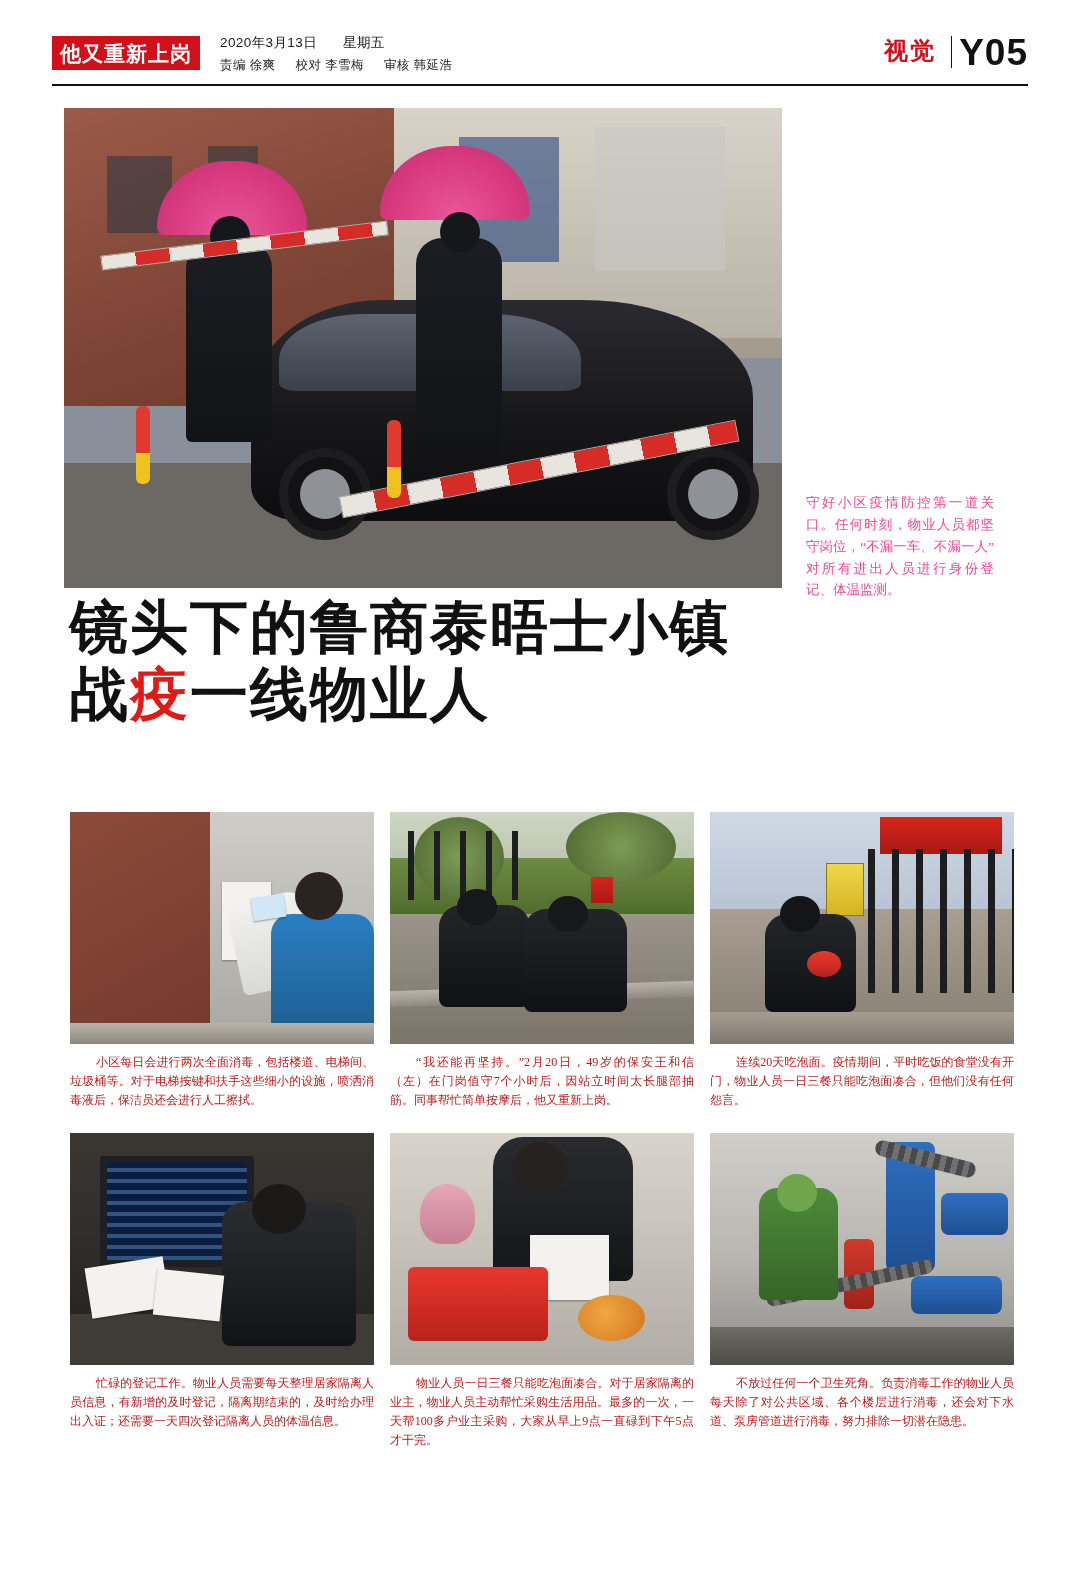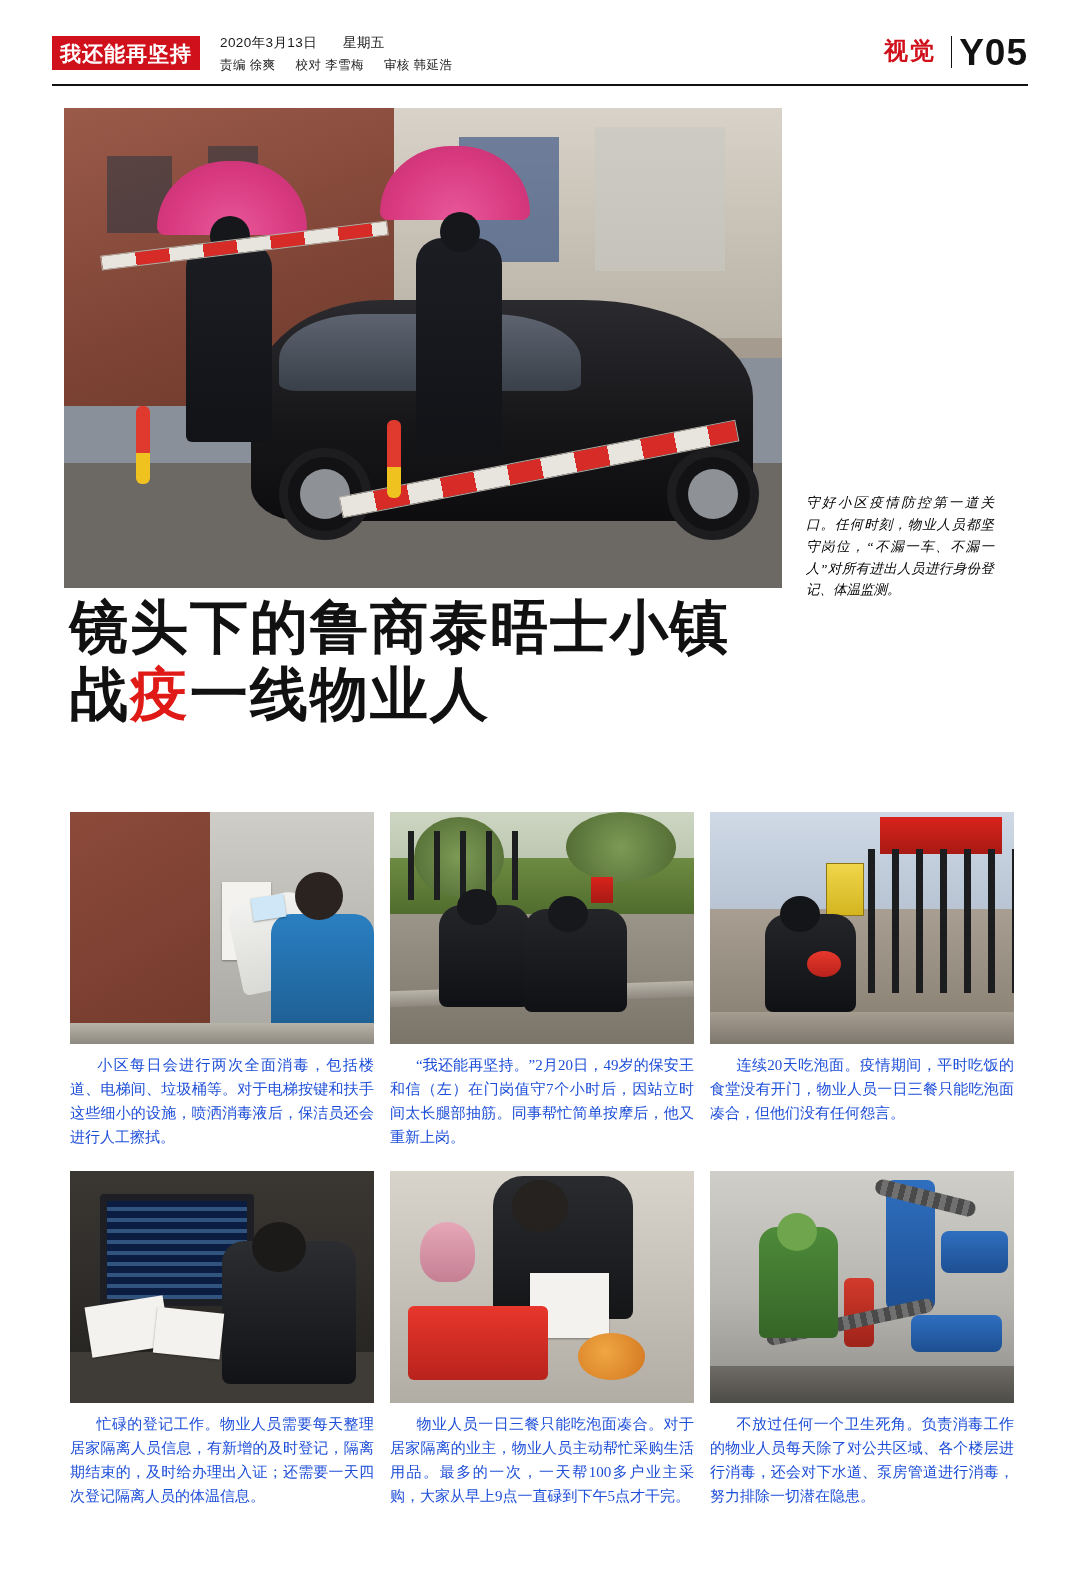--- a/index.html
+++ b/index.html
@@ -120,24 +120,23 @@
     overflow: hidden;
     background: #8a9099;
   }
   .hero-caption {
     position: absolute;
     left: 806px;
     top: 492px;
     width: 188px;
     font-size: 13.5px;
     line-height: 1.62;
-    color: #000000;
+    color: #ec4899;
     font-family: "Liberation Serif", serif;
     text-align: justify;
-    font-style: italic;
   }
 
   
   .headline {
     position: absolute;
     left: 70px;
     top: 596px;
     width: 950px;
   }
   .headline-line {
@@ -168,23 +167,23 @@
   .cell { width: 304px; }
   .cell .photo {
     width: 304px;
     height: 232px;
     overflow: hidden;
     background: #9aa0a6;
     position: relative;
   }
   .cell .cap {
     margin-top: 9px;
-    font-size: 15px;
+    font-size: 12px;
     line-height: 1.6;
-    color: #1d4ed8;
+    color: #b91c1c;
     text-align: justify;
     font-family: "Liberation Serif", serif;
   }
   .cell .cap .indent { display: inline-block; width: 26px; }
   .photo-inner, .hero-inner { position: absolute; inset: 0; }
 
   
   .hero-sky { position:absolute; left:0; top:0; width:100%; height:52%; background:linear-gradient(180deg,#b9b0a4 0%, #a49a8d 100%); }
   .hero-bld {
     position:absolute; left:0; top:0; width:46%; height:62%;
@@ -253,21 +252,21 @@
   .sc-sign-yellow { position:absolute; background:linear-gradient(180deg,#f0d64a,#d4b520); border:1px solid #8e7712; }
   .sc-curb { position:absolute; background:linear-gradient(180deg,#b9b4a9,#8d8980); }
 </style>
 </head>
 <body>
 
 <div class="page">
 
   <div class="masthead">
     <div class="logo-box">
-      <span class="logo-text">我还能再坚持</span>
+      <span class="logo-text">他又重新上岗</span>
     </div>
     <div class="masthead-meta">
       <div class="meta-line1">
         <span class="date">2020年3月13日</span><span>星期五</span>
       </div>
       <div class="meta-line2">
         <span class="pair"><span>责编</span>&nbsp;<span>徐爽</span></span><span class="pair"><span>校对</span>&nbsp;<span>李雪梅</span></span><span class="pair"><span>审核</span>&nbsp;<span>韩延浩</span></span>
       </div>
     </div>
     <div class="section-tag">视觉</div>

